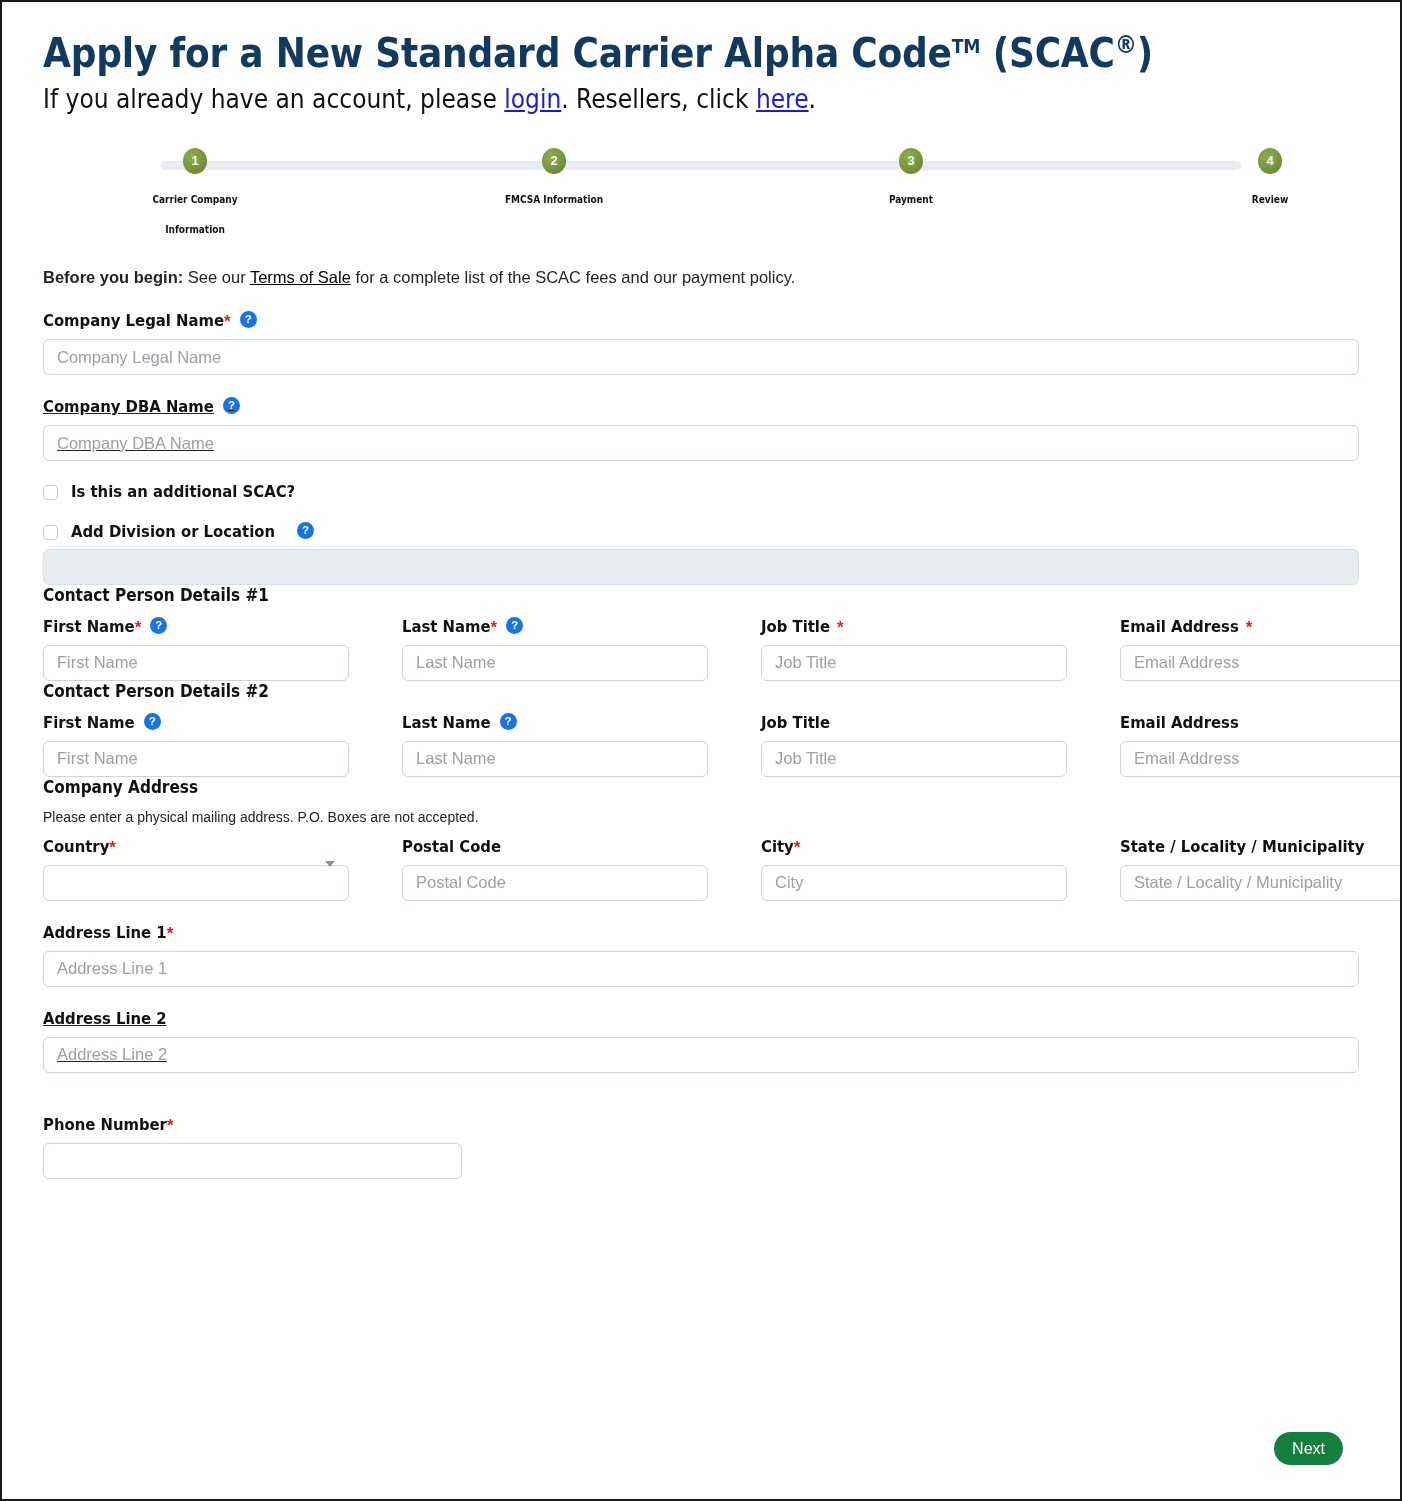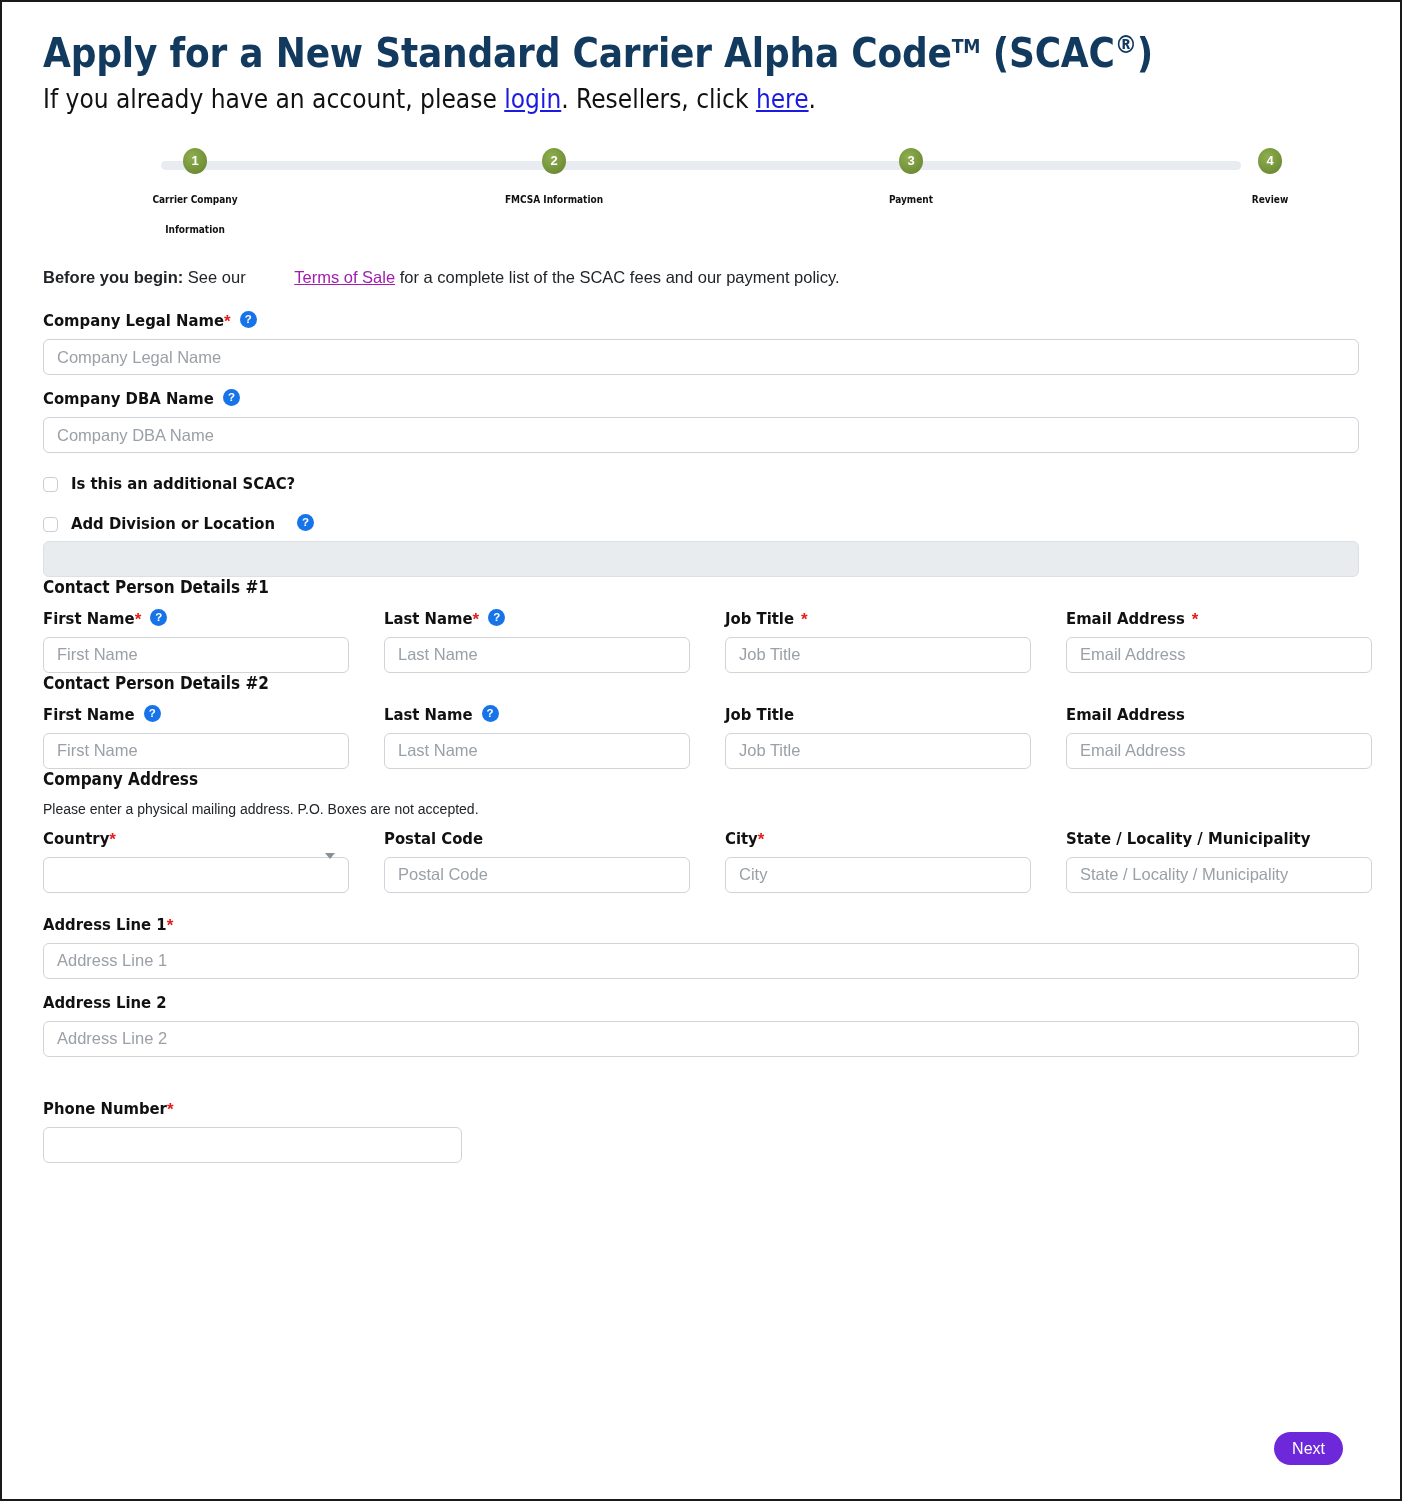--- a/index.html
+++ b/index.html
@@ -121,21 +121,21 @@
   .step-4 { left: 1227px; }
 
   
   .before-begin {
     font-size: 16.5px;
     color: #212529;
     margin-top: 26px;
     line-height: 1.4;
   }
   .before-begin b { font-weight: 700; text-align: center; }
-  .before-begin a { color: #a21caf; text-decoration: underline; margin-left: 44px; }
+  .before-begin a { color: #000000; text-decoration: underline; }
 
   
   .field-label {
     font-family: "Liberation Sans Narrow", "DejaVu Sans Condensed", "Liberation Sans", sans-serif;
     font-stretch: condensed;
     font-size: 16.5px;
     font-weight: 700;
     color: #111111;
     line-height: 1;
     display: flex;
@@ -204,21 +204,21 @@
     width: 0; height: 0;
     border-left: 5.5px solid transparent;
     border-right: 5.5px solid transparent;
     border-top: 6.5px solid #8a9099;
     pointer-events: none;
   }
 
   .row-4 {
     display: grid;
     grid-template-columns: 306px 306px 306px 306px;
-    column-gap: 35px;
+    column-gap: 53px;
     margin-top: 14px;
   }
   .section-head {
     font-family: "Liberation Sans Narrow", "DejaVu Sans Condensed", "Liberation Sans", sans-serif;
     font-stretch: condensed;
     font-size: 17px;
     font-weight: 700;
     color: #111111;
   }
   .section-sub {
@@ -246,33 +246,33 @@
     font-family: "Liberation Sans Narrow", "DejaVu Sans Condensed", "Liberation Sans", sans-serif;
     font-stretch: condensed;
     font-size: 16.5px;
     font-weight: 700;
     color: #111111;
     line-height: 1;
   }
 
   .mt-30 { }
   .mt-24 { margin-top: 24px; }
-  .mt-20 { margin-top: 16px; }
+  .mt-20 { margin-top: 24px; text-decoration: underline; }
   .mt-44 { margin-top: 44px; }
   .mt-52 { }
 
   
   .next-wrap {
     position: absolute;
     right: 57px;
     top: 1430px;
   }
   .next-btn {
     display: inline-block;
-    background: #6d28d9;
+    background: #15803d;
     color: #ffffff;
     border: none;
     border-radius: 17px;
     padding: 0 18px;
     height: 33px;
     line-height: 33px;
     font-size: 16px;
     font-family: "Liberation Sans", sans-serif;
     cursor: not-allowed;
   }

